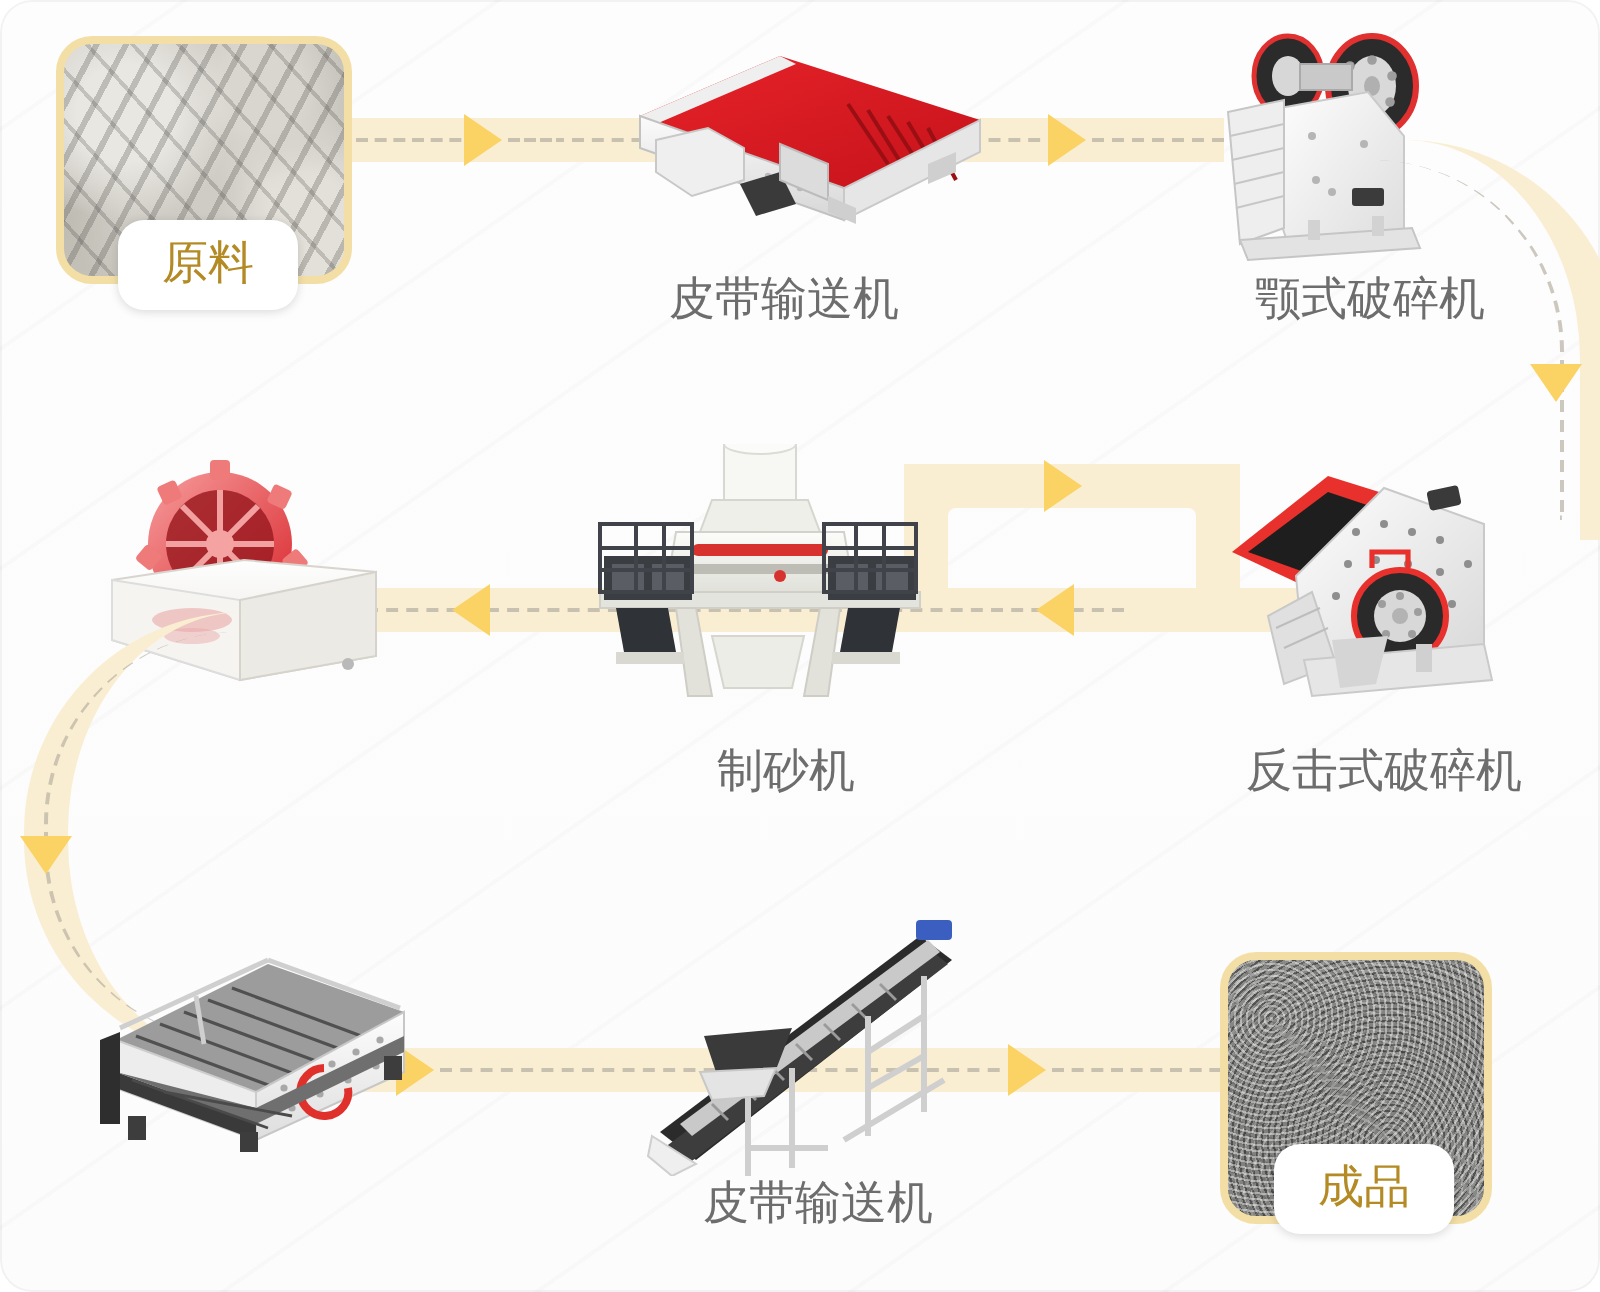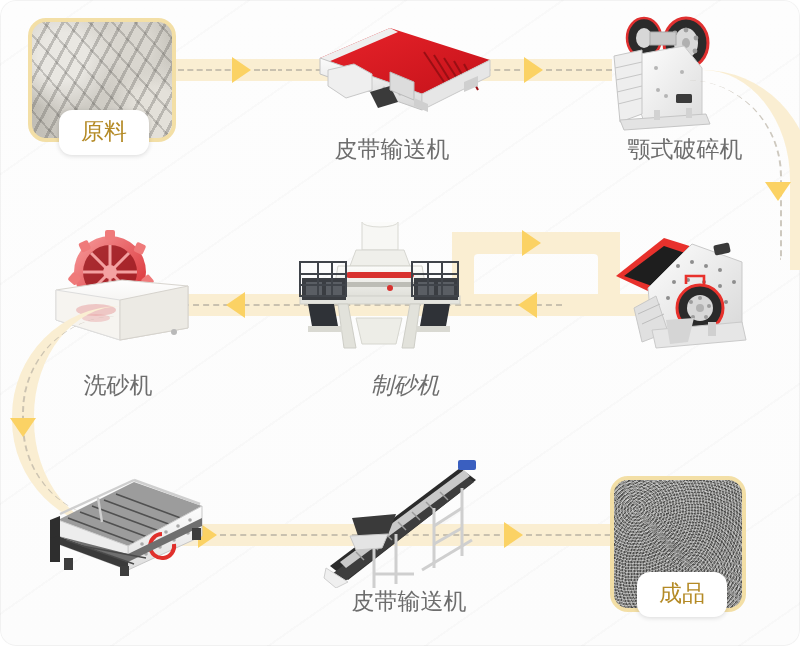--- a/index.html
+++ b/index.html
@@ -240,21 +240,20 @@
       </g>
 
       <polygon points="4,62 70,52 136,58 136,100 68,112 4,92" fill="url(#tubg)" stroke="#d8d5cf"></polygon>
       <polygon points="4,62 68,72 68,112 4,92" fill="#f6f4f0" stroke="#ddd"></polygon>
       <polygon points="68,72 136,58 136,100 68,112" fill="#eceae4" stroke="#d6d3cd"></polygon>
       <ellipse cx="44" cy="82" rx="20" ry="6" fill="#e8a3a3" opacity=".55"></ellipse>
       <ellipse cx="44" cy="90" rx="14" ry="4" fill="#e8a3a3" opacity=".45"></ellipse>
       <circle cx="122" cy="104" r="3" fill="#b9b9b9"></circle>
     </svg>
   </div>
-  <div class="caption" style="left:68px;top:374px;width:100px;">洗砂机</div>
 
   <div class="mach" style="left:286px;top:222px;">
     <svg width="186" height="130" viewBox="0 0 186 130">
       <defs>
         <linearGradient id="smbody" x1="0" y1="0" x2="0" y2="1">
           <stop offset="0" stop-color="#fcfcfa"></stop>
             <stop offset="1" stop-color="#ddddd6"></stop>
         </linearGradient>
       </defs>
 
@@ -294,21 +293,21 @@
       <polygon points="22,82 48,82 52,104 26,104" fill="#2f3237"></polygon>
       <polygon points="138,82 164,82 160,104 134,104" fill="#2f3237"></polygon>
 
       <polygon points="52,82 62,82 70,126 58,126" fill="#e2e2db" stroke="#cecec7"></polygon>
       <polygon points="124,82 134,82 128,126 116,126" fill="#e2e2db" stroke="#cecec7"></polygon>
       <polygon points="70,96 116,96 110,122 76,122" fill="#ededE7" stroke="#d6d6cf"></polygon>
       <rect x="22" y="104" width="34" height="6" fill="#d9d9d2"></rect>
       <rect x="130" y="104" width="34" height="6" fill="#d9d9d2"></rect>
     </svg>
   </div>
-  <div class="caption" style="left:350px;top:374px;width:110px;font-style:italic;">制砂机</div>
+  <div class="caption" style="left:338px;top:374px;width:110px;">制砂机</div>
 
   <div class="mach" style="left:608px;top:222px;">
     <svg width="150" height="132" viewBox="0 0 150 132">
       <defs>
         <linearGradient id="icbody" x1="0" y1="0" x2="1" y2="1">
           <stop offset="0" stop-color="#fdfdfd"></stop>
             <stop offset="1" stop-color="#d9d9d9"></stop>
         </linearGradient>
       </defs>
 
@@ -350,20 +349,21 @@
       <polygon points="26,86 48,74 60,110 34,120" fill="#e0e0e0" stroke="#c8c8c8"></polygon>
       <g stroke="#bdbdbd" fill="none">
         <line x1="30" y1="92" x2="52" y2="82"></line>
           <line x1="34" y1="102" x2="56" y2="92"></line>
       </g>
       <polygon points="44,108 134,100 138,118 48,126" fill="#e6e6e6" stroke="#cacaca"></polygon>
       <polygon points="58,98 86,96 80,120 62,122" fill="#d5d5d5"></polygon>
       <rect x="100" y="100" width="8" height="14" fill="#d0d0d0"></rect>
     </svg>
   </div>
+  <div class="caption" style="left:592px;top:374px;width:200px;">反击式破碎机</div>
 
   <div class="arc" style="left:12px;top:306px;width:120px;height:224px;border-width:0 0 0 22px;border-radius:110px 0 0 110px;"></div>
   <div class="arc-dash" style="left:22px;top:316px;width:100px;height:204px;border-width:0 0 0 2px;border-radius:96px 0 0 96px;"></div>
   <div class="arrow down" style="left:10px;top:418px;"></div>
 
   <div class="band h" style="left:150px;top:524px;width:500px;"></div>
   <div class="dash-h" style="left:154px;top:534px;width:50px;"></div>
   <div class="arrow right" style="left:198px;top:522px;"></div>
   <div class="dash-h" style="left:220px;top:534px;width:290px;"></div>
   <div class="arrow right" style="left:504px;top:522px;"></div>

